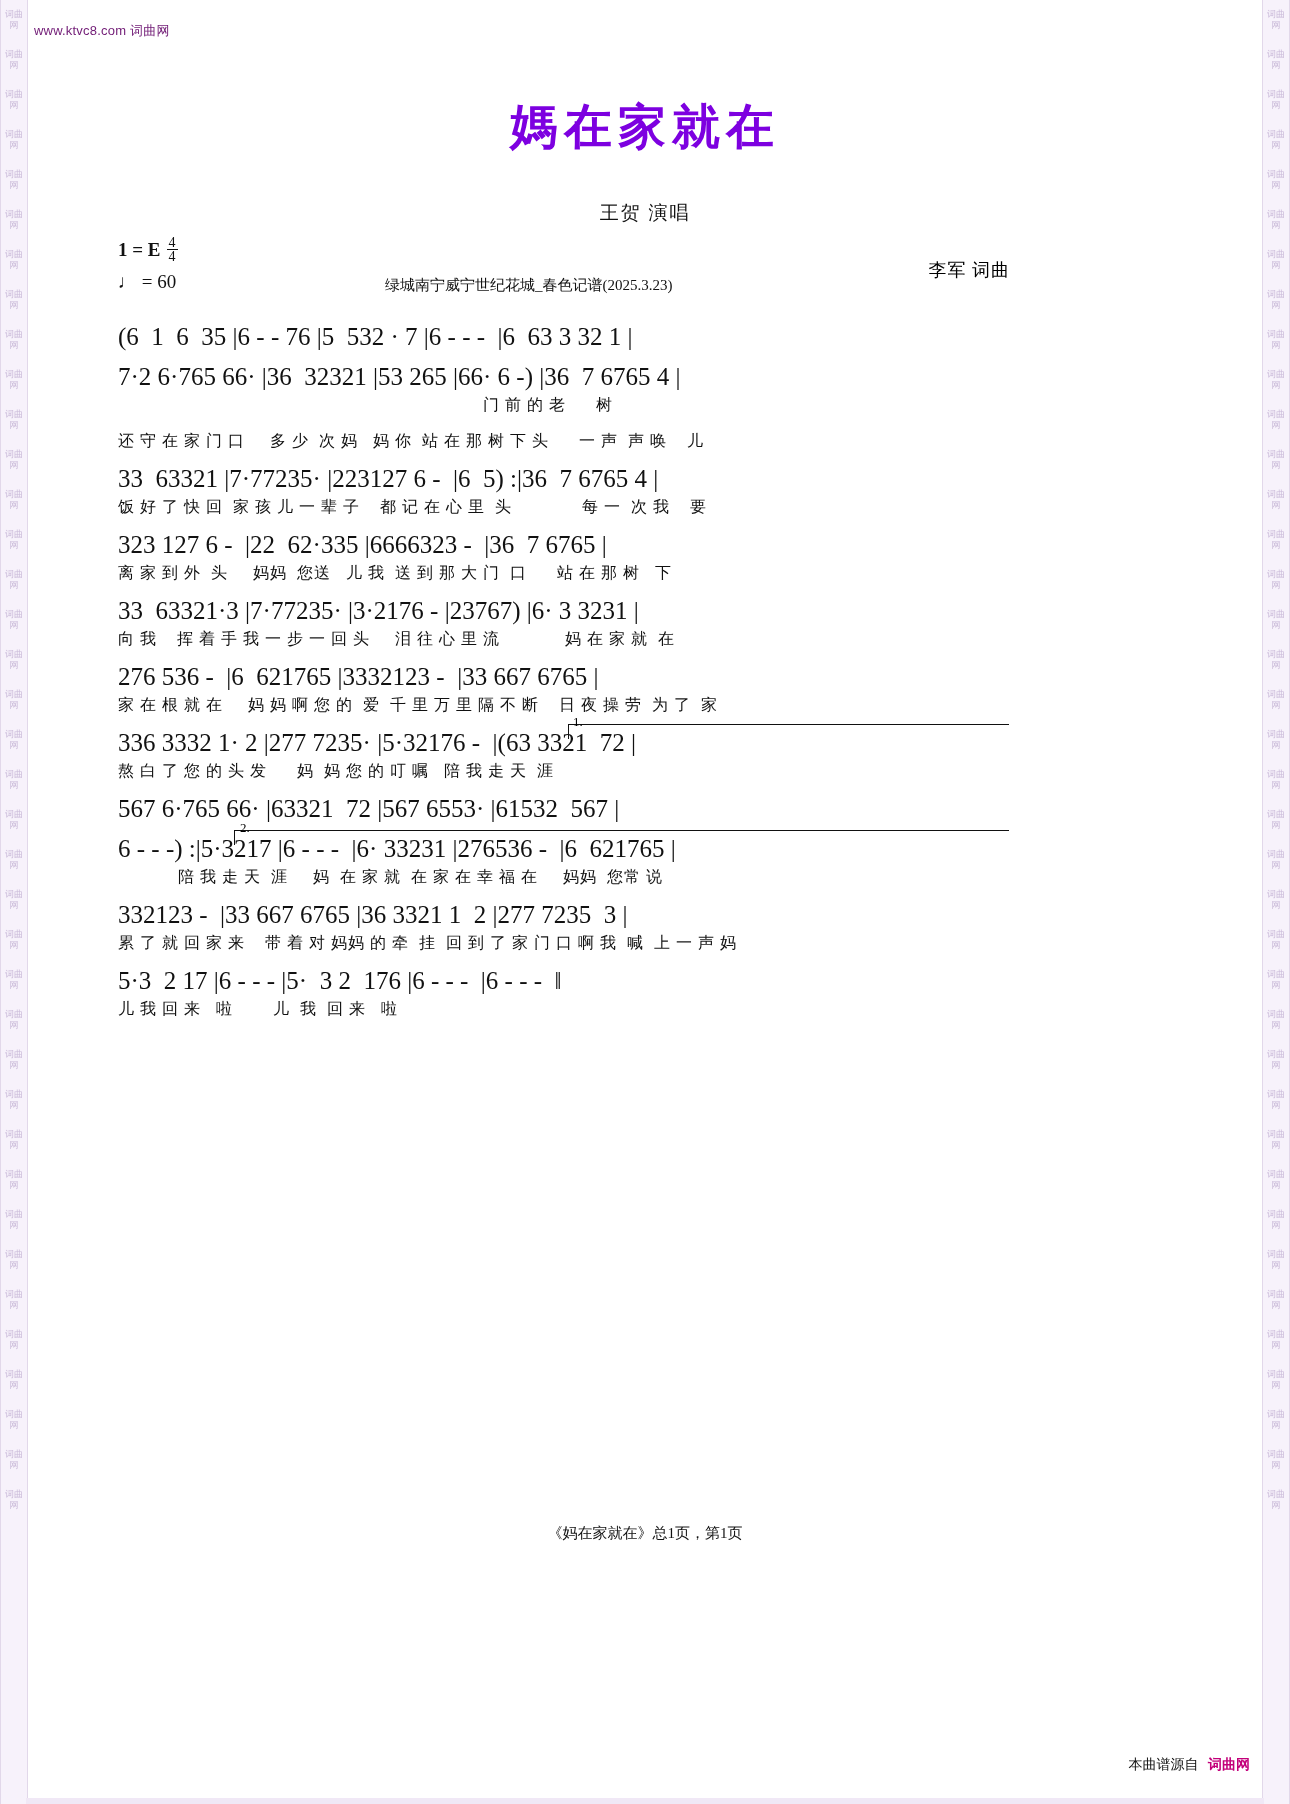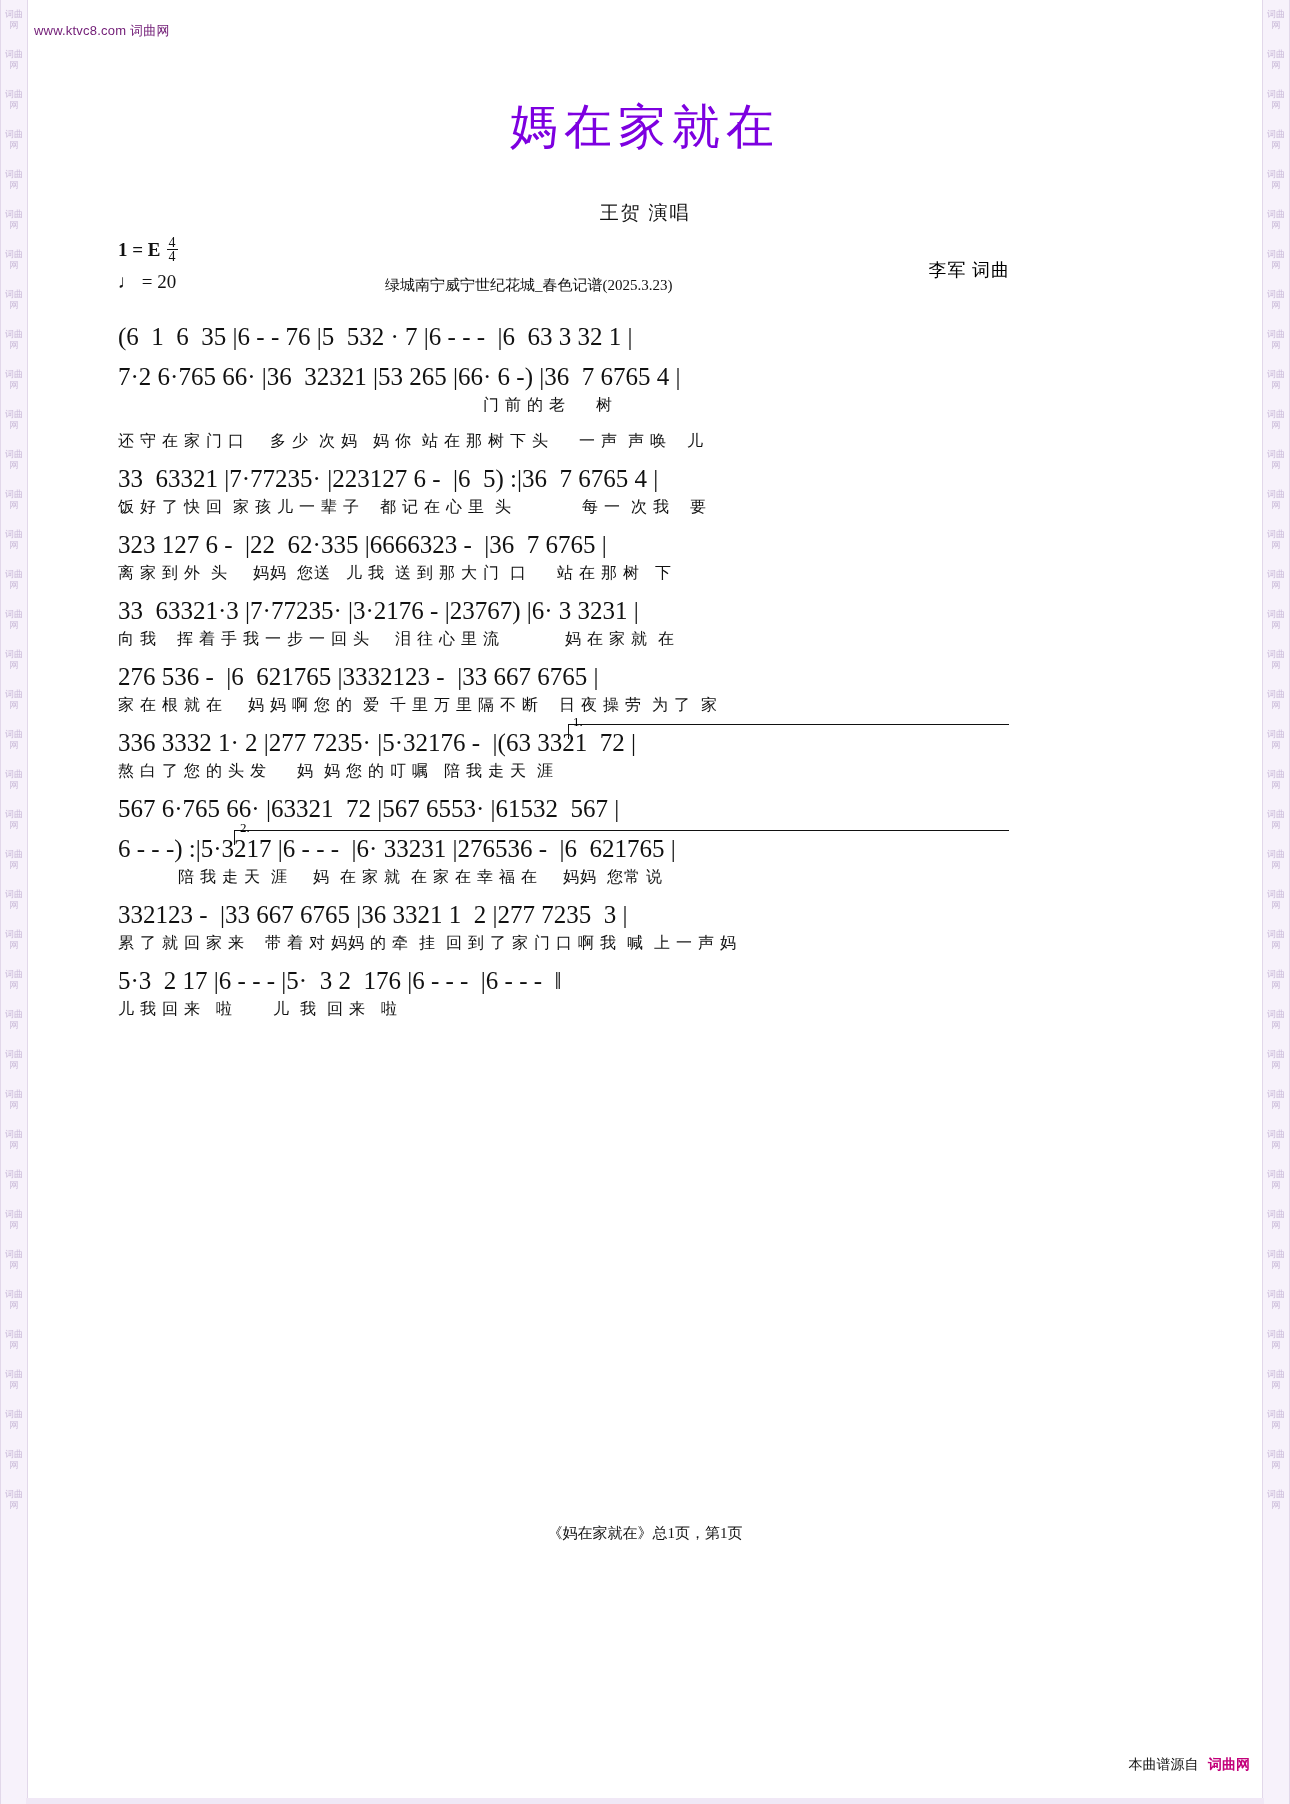--- a/index.html
+++ b/index.html
@@ -33,21 +33,21 @@
     position:absolute; left:34px; top:22px;
     font-size:13px; color:#701a75;
     font-family:"Liberation Sans", sans-serif;
     letter-spacing:0.2px;
   }
 
   
   .title {
     position:absolute; left:0; right:0; top:95px;
     text-align:center;
-    font-size:48px; font-weight:normal; color:#7d00e0;
+    font-size:48px; font-weight:bold; color:#7d00e0;
     letter-spacing:6px;
     font-family:"Liberation Serif", serif;
   }
   .singer {
     position:absolute; left:0; right:0; top:200px;
     text-align:center; font-size:19px; color:#111;
     letter-spacing:2px;
   }
 
   
@@ -205,21 +205,21 @@
 <div class="keyblock">
   <div class="keyline">
     <span style="font-weight:bold;">1 = E</span>
     <span class="frac">
       <span class="num">4</span>
       <span>4</span>
     </span>
   </div>
   <div class="tempo">
     <span>♩</span>
-    <span>= 20</span>
+    <span>= 60</span>
   </div>
 </div>
 
 <div class="recorder">绿城南宁威宁世纪花城_春色记谱(2025.3.23)</div>
 <div class="composer">李军 词曲</div>
 
 <div class="score" id="score">
     <div class="sys">
       <div class="notes">(6  1  6  35 |6 - - 76 |5  532 · 7 |6 - - -  |6  63 3 32 1 |</div>
       <div class="lyrics"></div>

